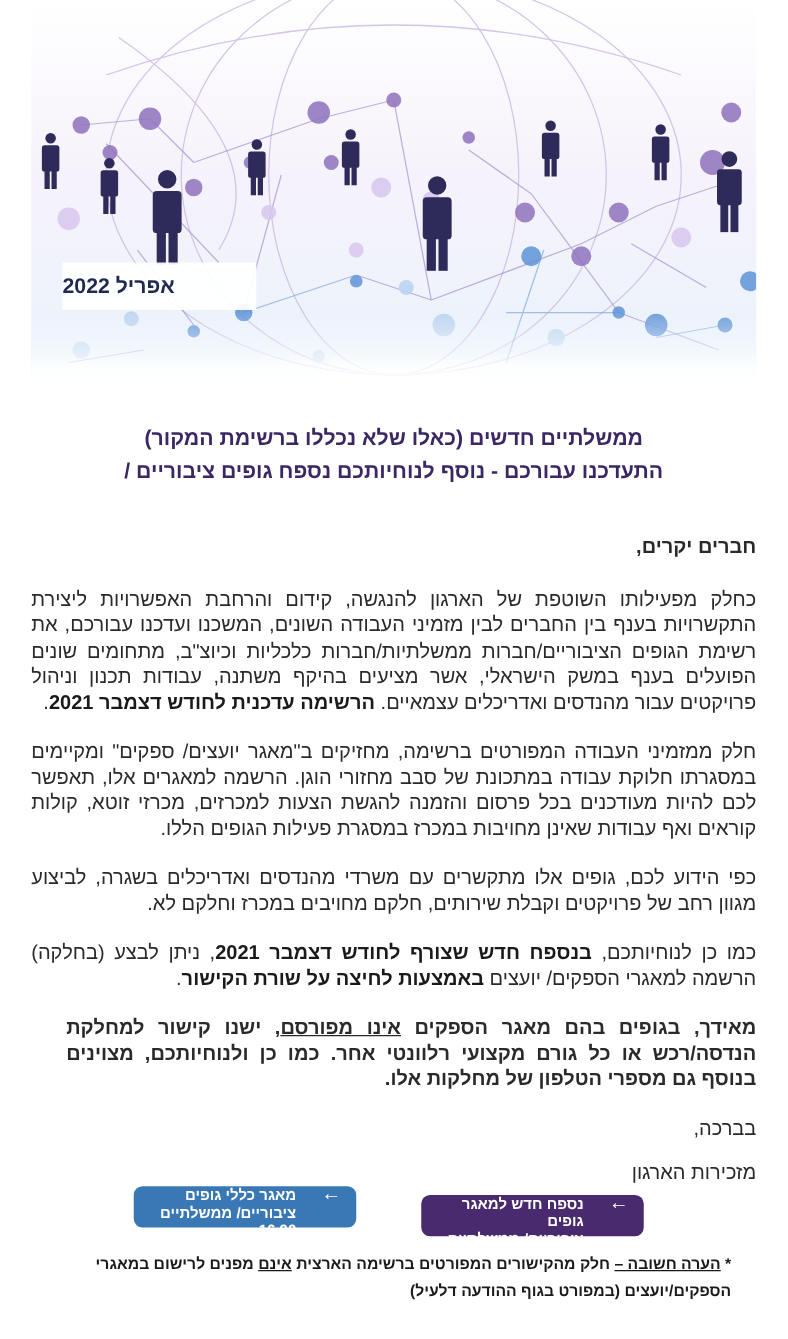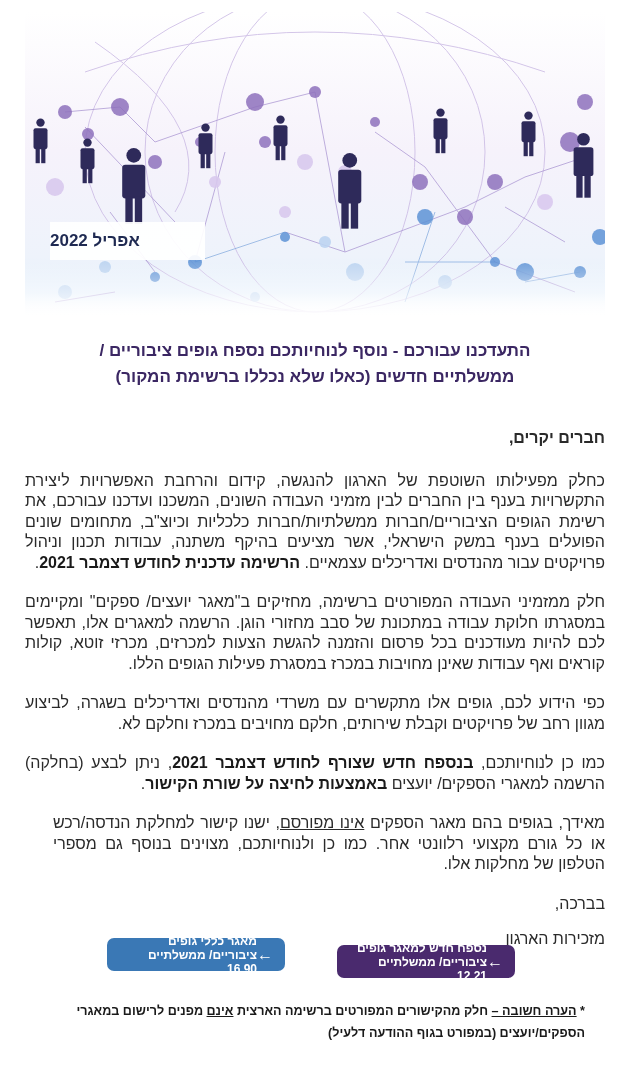--- a/index.html
+++ b/index.html
@@ -2,21 +2,21 @@
 <html><head>
   <meta charset="utf-8">
   <style>
     html, body { margin: 0; padding: 0; background: #ffffff; }
     body {
       width: 630px; height: 1071px; position: relative; overflow: hidden;
       font-family: "DejaVu Sans", "Liberation Sans", sans-serif;
       color: #222222;
     }
     .banner {
-      position: absolute; left: 25px; top: 12px; width: 580px; height: 306px;
+      position: absolute; left: 25px; top: 0; width: 580px; height: 306px;
       overflow: hidden;
       background: linear-gradient(180deg, #ffffff 0%, #f6f2fb 45%, #eef3fb 80%, #e4effb 92%, #ffffff 100%);
     }
     .banner svg { position: absolute; left: 0; top: 0; }
     .date-badge {
       position: absolute; left: 25px; top: 210px; width: 155px; height: 38px;
       background: rgba(255,255,255,0.93);
       display: flex; align-items: center; justify-content: flex-end;
       padding-right: 24px; box-sizing: border-box;
       font-family: "Liberation Sans", sans-serif; font-weight: bold;
@@ -36,26 +36,26 @@
     }
     .content p { margin: 0 0 19px 0; }
     .content b { font-weight: bold; color: #1a1a1a; }
     .content u { text-decoration: underline; }
     .greeting { font-weight: bold; margin-bottom: 22px !important; }
     .sig { font-weight: normal; line-height: 20px; margin-top: 15px; }
     .buttons {
       position: absolute; left: 107px; top: 938px; width: 408px; height: 33px;
     }
     .btn {
-      position: absolute; top: 0; height: 33px; width: 178px;
+      position: absolute; top: 11px; height: 33px; width: 178px;
       border-radius: 7px; color: #ffffff; box-sizing: border-box;
-      display: flex; align-items: center; justify-content: space-between;
+      display: flex; justify-content: space-between;
       padding: 0 12px 0 10px; cursor: pointer;
       font-family: "Liberation Sans", sans-serif; font-weight: bold;
-      font-size: 12px; line-height: 14px;
+      font-size: 12px; line-height: 14px; gap: 20px;
     }
     .btn .lbl { direction: rtl; text-align: right; }
     .btn .arrow { font-size: 16px; font-weight: normal; }
     .btn-new { left: 230px; background: #4a2a6e; margin-top: 7px; }
     .btn-all { left: 0; background: #3a78b5; }
     .note {
       position: absolute; left: 60px; top: 1000px; width: 525px;
       direction: rtl; text-align: right;
       font-family: "Liberation Sans", sans-serif; font-weight: bold;
       font-size: 12.6px; line-height: 22px; color: #1a1a1a;
@@ -207,36 +207,36 @@
           <rect x="7" y="47" width="7" height="26"></rect>
           <rect x="16" y="47" width="7" height="26"></rect>
         </g>
     </g>
     <rect x="0" y="250" width="580" height="56" fill="url(#fadeBottom)"></rect>
   </svg>
   <div class="date-badge">אפריל 2022</div>
 </div>
 
 <div class="title">
+  <div>ממשלתיים חדשים (כאלו שלא נכללו ברשימת המקור)</div>
   <div>התעדכנו עבורכם - נוסף לנוחיותכם נספח גופים ציבוריים /</div>
-  <div>ממשלתיים חדשים (כאלו שלא נכללו ברשימת המקור)</div>
 </div>
 
 <div class="content">
   <p class="greeting">חברים יקרים,</p>
 
   <p><span>כחלק מפעילותו השוטפת של הארגון להנגשה, קידום והרחבת האפשרויות ליצירת התקשרויות בענף בין החברים לבין מזמיני העבודה השונים, המשכנו ועדכנו עבורכם, את רשימת הגופים הציבוריים/חברות ממשלתיות/חברות כלכליות וכיוצ"ב, מתחומים שונים הפועלים בענף במשק הישראלי, אשר מציעים בהיקף משתנה, עבודות תכנון וניהול פרויקטים עבור מהנדסים ואדריכלים עצמאיים. </span><b>הרשימה עדכנית לחודש דצמבר 2021</b><span>.</span></p>
 
   <p>חלק ממזמיני העבודה המפורטים ברשימה, מחזיקים ב"מאגר יועצים/ ספקים" ומקיימים במסגרתו חלוקת עבודה במתכונת של סבב מחזורי הוגן. הרשמה למאגרים אלו, תאפשר לכם להיות מעודכנים בכל פרסום והזמנה להגשת הצעות למכרזים, מכרזי זוטא, קולות קוראים ואף עבודות שאינן מחויבות במכרז במסגרת פעילות הגופים הללו.</p>
 
   <p>כפי הידוע לכם, גופים אלו מתקשרים עם משרדי מהנדסים ואדריכלים בשגרה, לביצוע מגוון רחב של פרויקטים וקבלת שירותים, חלקם מחויבים במכרז וחלקם לא.</p>
 
   <p><span>כמו כן לנוחיותכם, </span><b>בנספח חדש שצורף לחודש דצמבר 2021</b><span>, ניתן לבצע (בחלקה) הרשמה למאגרי הספקים/ יועצים </span><b>באמצעות לחיצה על שורת הקישור</b><span>.</span></p>
 
-  <p style="font-weight:normal;margin-left:28px;"><span>מאידך, בגופים בהם מאגר הספקים </span><u>אינו מפורסם</u><span>, ישנו קישור למחלקת הנדסה/רכש או כל גורם מקצועי רלוונטי אחר. כמו כן ולנוחיותכם, מצוינים בנוסף גם מספרי הטלפון של מחלקות אלו.</span></p>
+  <p style="font-weight:bold;margin-left:28px;"><span>מאידך, בגופים בהם מאגר הספקים </span><u>אינו מפורסם</u><span>, ישנו קישור למחלקת הנדסה/רכש או כל גורם מקצועי רלוונטי אחר. כמו כן ולנוחיותכם, מצוינים בנוסף גם מספרי הטלפון של מחלקות אלו.</span></p>
 
 
   <div class="sig">בברכה,</div>
   <div class="sig">מזכירות הארגון</div>
 </div>
 
 <div class="buttons">
   <div class="btn btn-new">
     <span class="lbl">
       <div>נספח חדש למאגר גופים</div>

